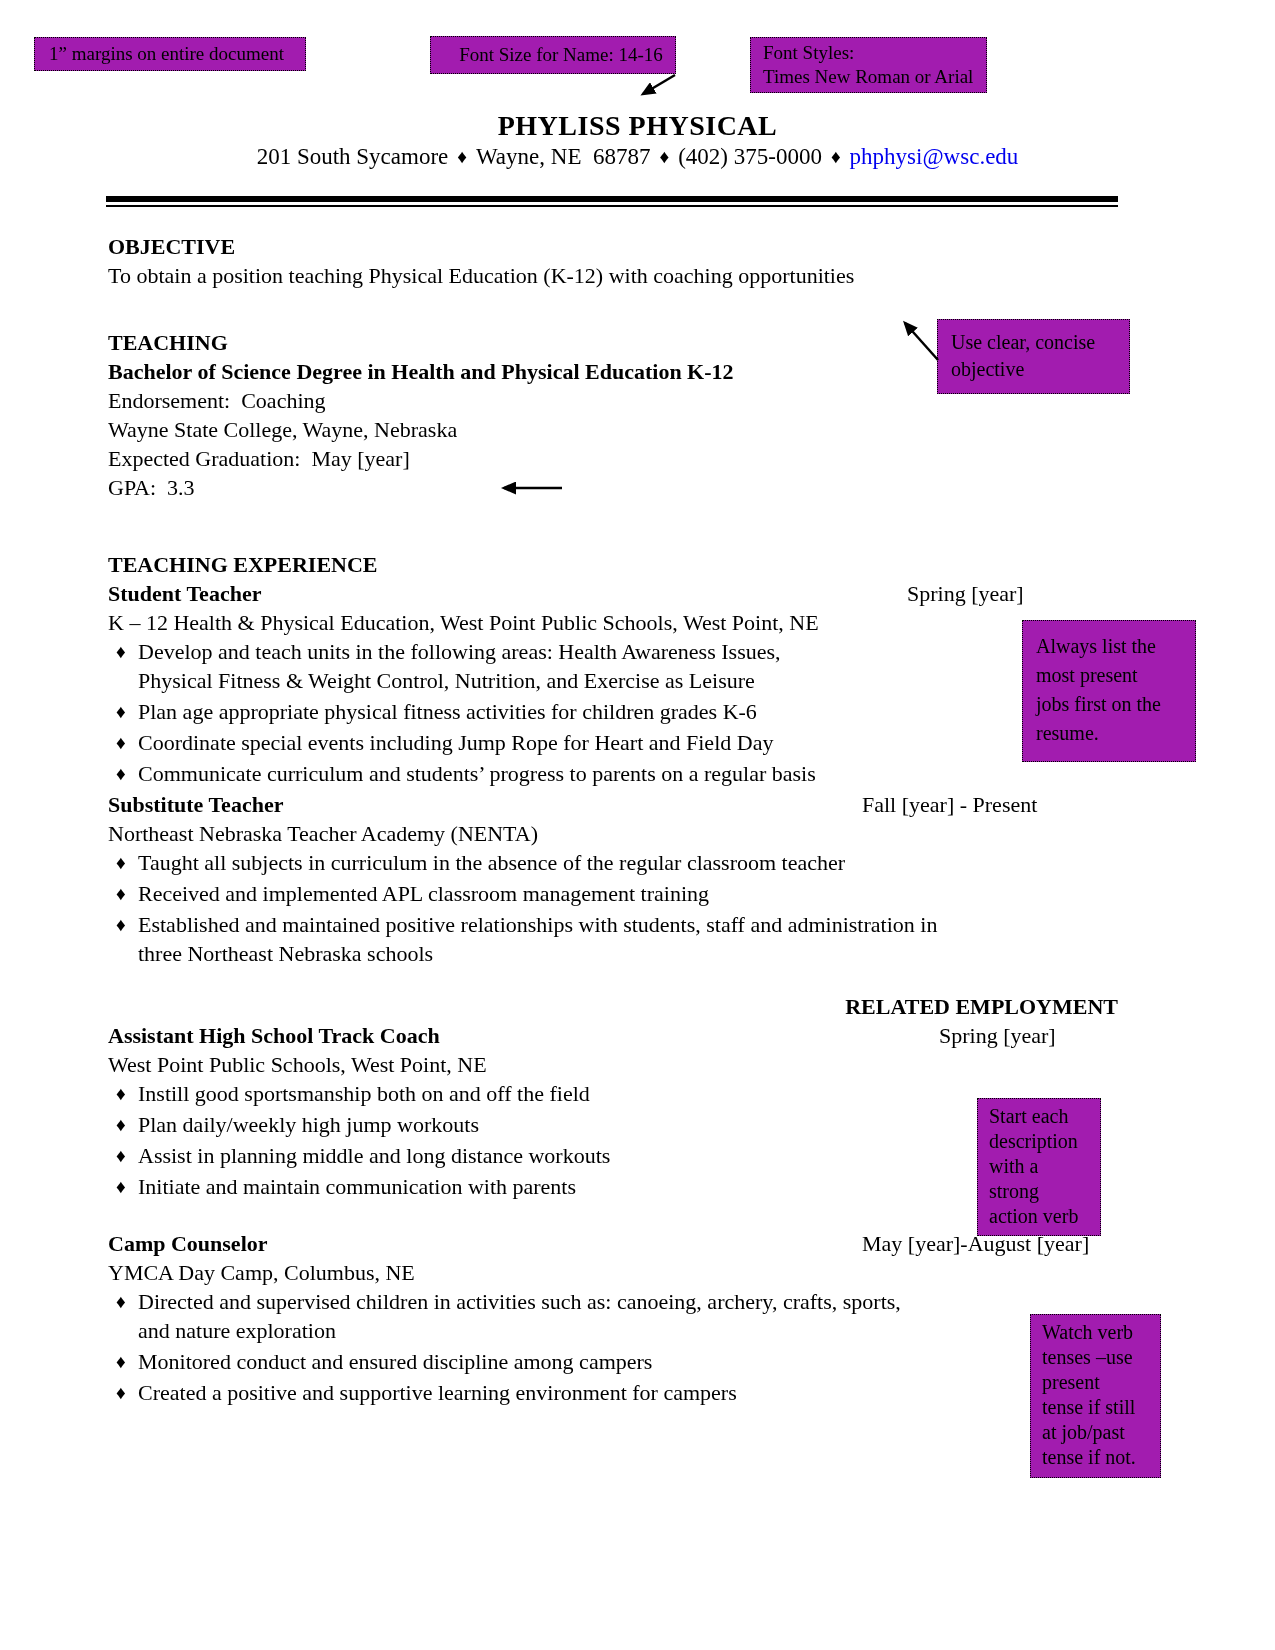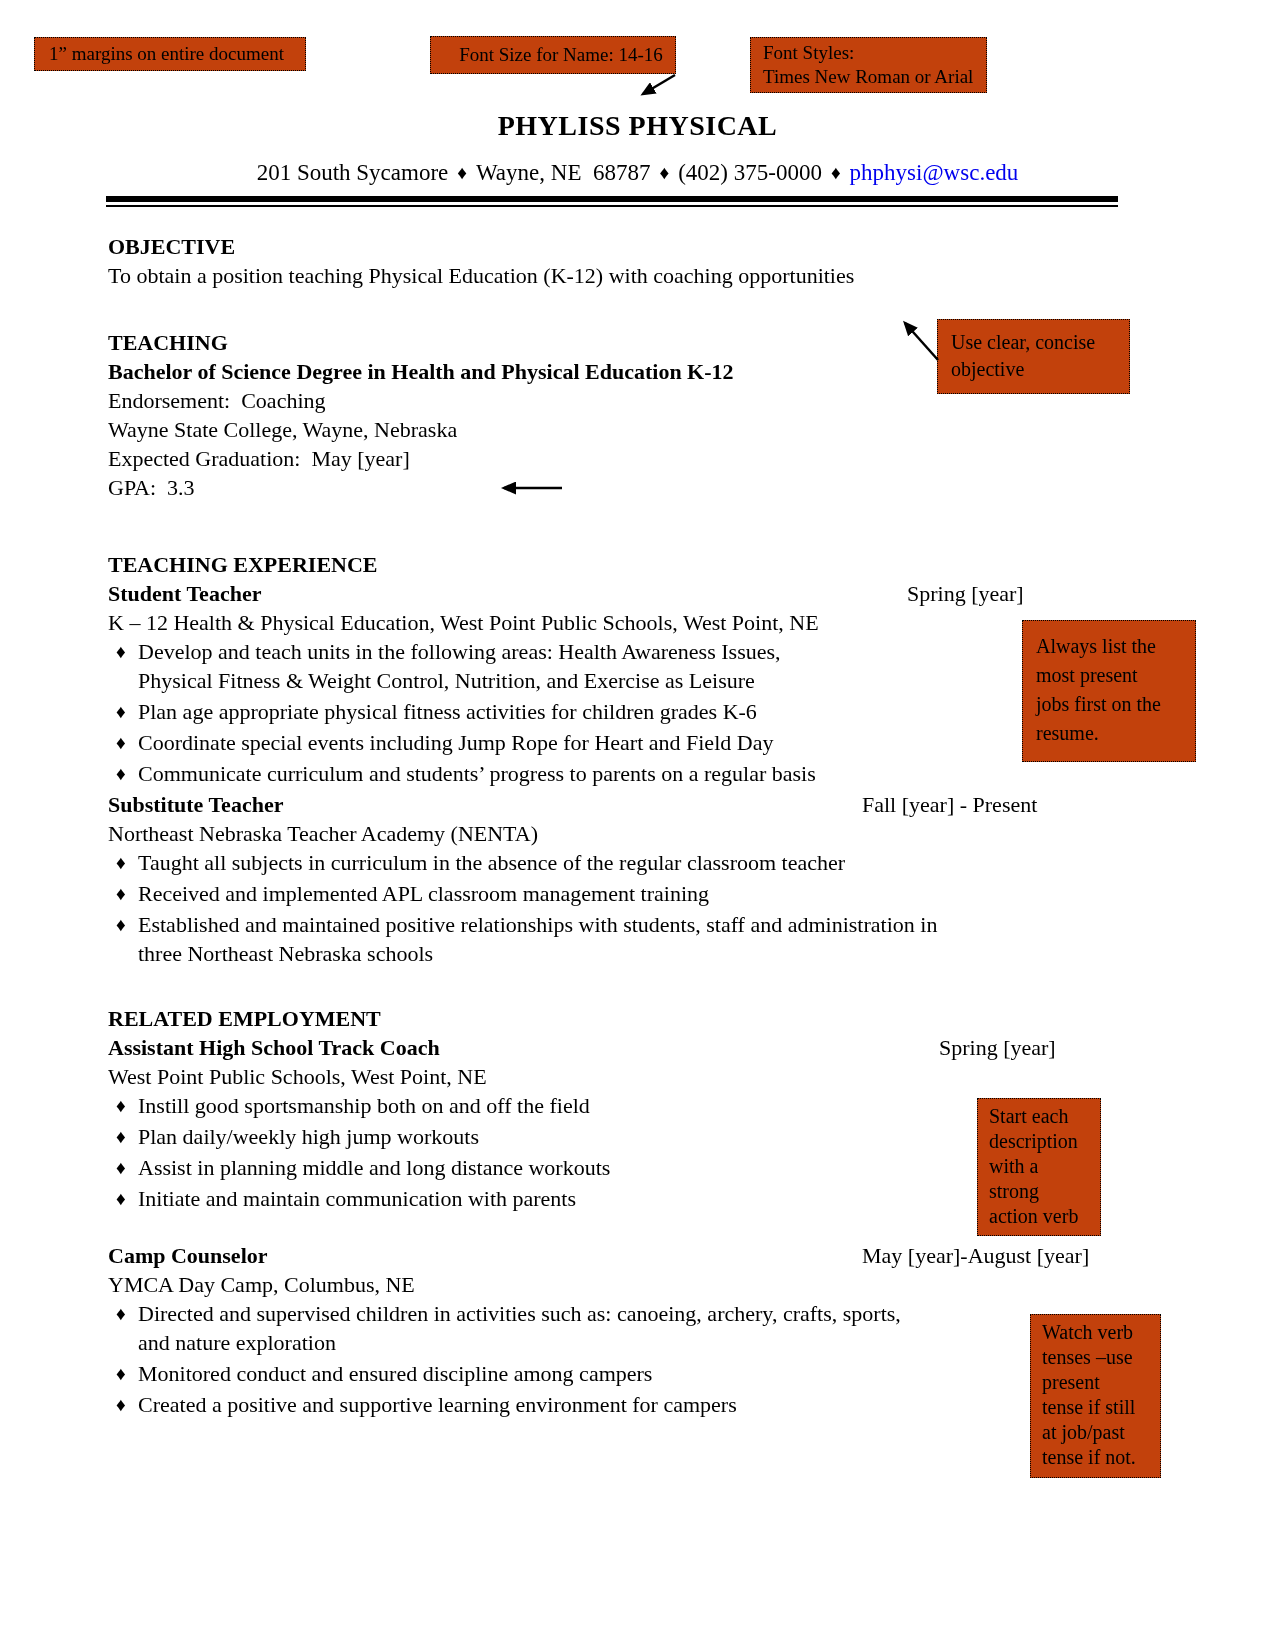--- a/index.html
+++ b/index.html
@@ -2,50 +2,50 @@
 <html><head>
 <meta charset="utf-8">
 <style>
   html,body{margin:0;padding:0;background:#888;}
   .page{
     position:relative;width:1275px;height:1650px;background:#ffffff;
     overflow:hidden;color:#000;
     font-family:"Liberation Serif","DejaVu Serif",serif;
   }
   
-  .note{position:absolute;border:1px dotted #000;box-sizing:border-box;background:#c2410c;font-size:19px;}
+  .note{position:absolute;border:1px dotted #000;box-sizing:border-box;background:#a21caf;font-size:19px;}
   .note .nline{white-space:pre;}
   .note-margins{left:34px;top:37px;width:272px;height:34px;line-height:31px;padding-left:14px;}
   .note-namesize{left:430px;top:36px;width:246px;height:38px;line-height:35px;padding-left:16px;text-align:center;}
   .note-fontstyles{left:750px;top:37px;width:237px;height:56px;padding:3px 0 0 12px;line-height:24px;}
   .note-objective{left:937px;top:319px;width:193px;height:75px;padding:9px 0 0 13px;line-height:27px;font-size:20px;}
   .note-gpa{left:561px;top:429px;width:190px;height:76px;padding:9px 0 0 13px;line-height:27px;font-size:20px;}
   .note-bodysize{left:898px;top:429px;width:207px;height:76px;padding:9px 0 0 13px;line-height:27px;font-size:20px;}
   .note-recent{left:1022px;top:620px;width:174px;height:142px;padding:11px 0 0 13px;line-height:29px;font-size:20px;}
   .note-actionverb{left:977px;top:1098px;width:124px;height:138px;padding:5px 0 0 11px;line-height:25px;font-size:20px;}
   .note-verbtense{left:1030px;top:1314px;width:131px;height:164px;padding:5px 0 0 11px;line-height:25px;font-size:20px;}
   
   .arrow{position:absolute;}
   
   .hdr{position:absolute;left:0;top:110px;width:100%;text-align:center;}
   .nm{font-size:28px;font-weight:bold;letter-spacing:.5px;}
-  .contact{margin-top:18px;font-size:23px;}
+  .contact{margin-top:2px;font-size:23px;}
   .contact span, .contact a{white-space:pre-wrap;}
   .contact .sep{margin:0 9px;font-size:19px;vertical-align:1px;}
   .email{color:#0000ee;text-decoration:none;cursor:pointer;}
   .divider{position:absolute;left:106px;top:196px;width:1012px;height:3px;
     border-top:6px solid #000;border-bottom:2px solid #000;}
   
   .main{position:absolute;left:108px;top:232px;width:1010px;font-size:22px;line-height:29px;}
   .h{font-weight:bold;}
   .line{white-space:pre-wrap;}
   .jobrow{position:relative;font-weight:bold;}
   .jdate{position:absolute;top:0;font-weight:normal;}
   .d-799{left:799px;} .d-754{left:754px;} .d-831{left:831px;}
-  .mt38{margin-top:38px;} .mt33{margin-top:48px;} .mt24{margin-top:36px;}
+  .mt38{margin-top:38px;} .mt33{margin-top:48px;} .mt24{margin-top:24px;text-align:right;}
   .mt25{} .mt28{margin-top:28px;}
   .bullet{display:flex;margin-bottom:2px;}
   .dia{flex:0 0 30px;padding-left:8px;box-sizing:border-box;font-size:19px;}
   .btxt{flex:1;}
   .bl{white-space:pre-wrap;}
 </style>
 </head>
 <body>
 
 <div class="page">

